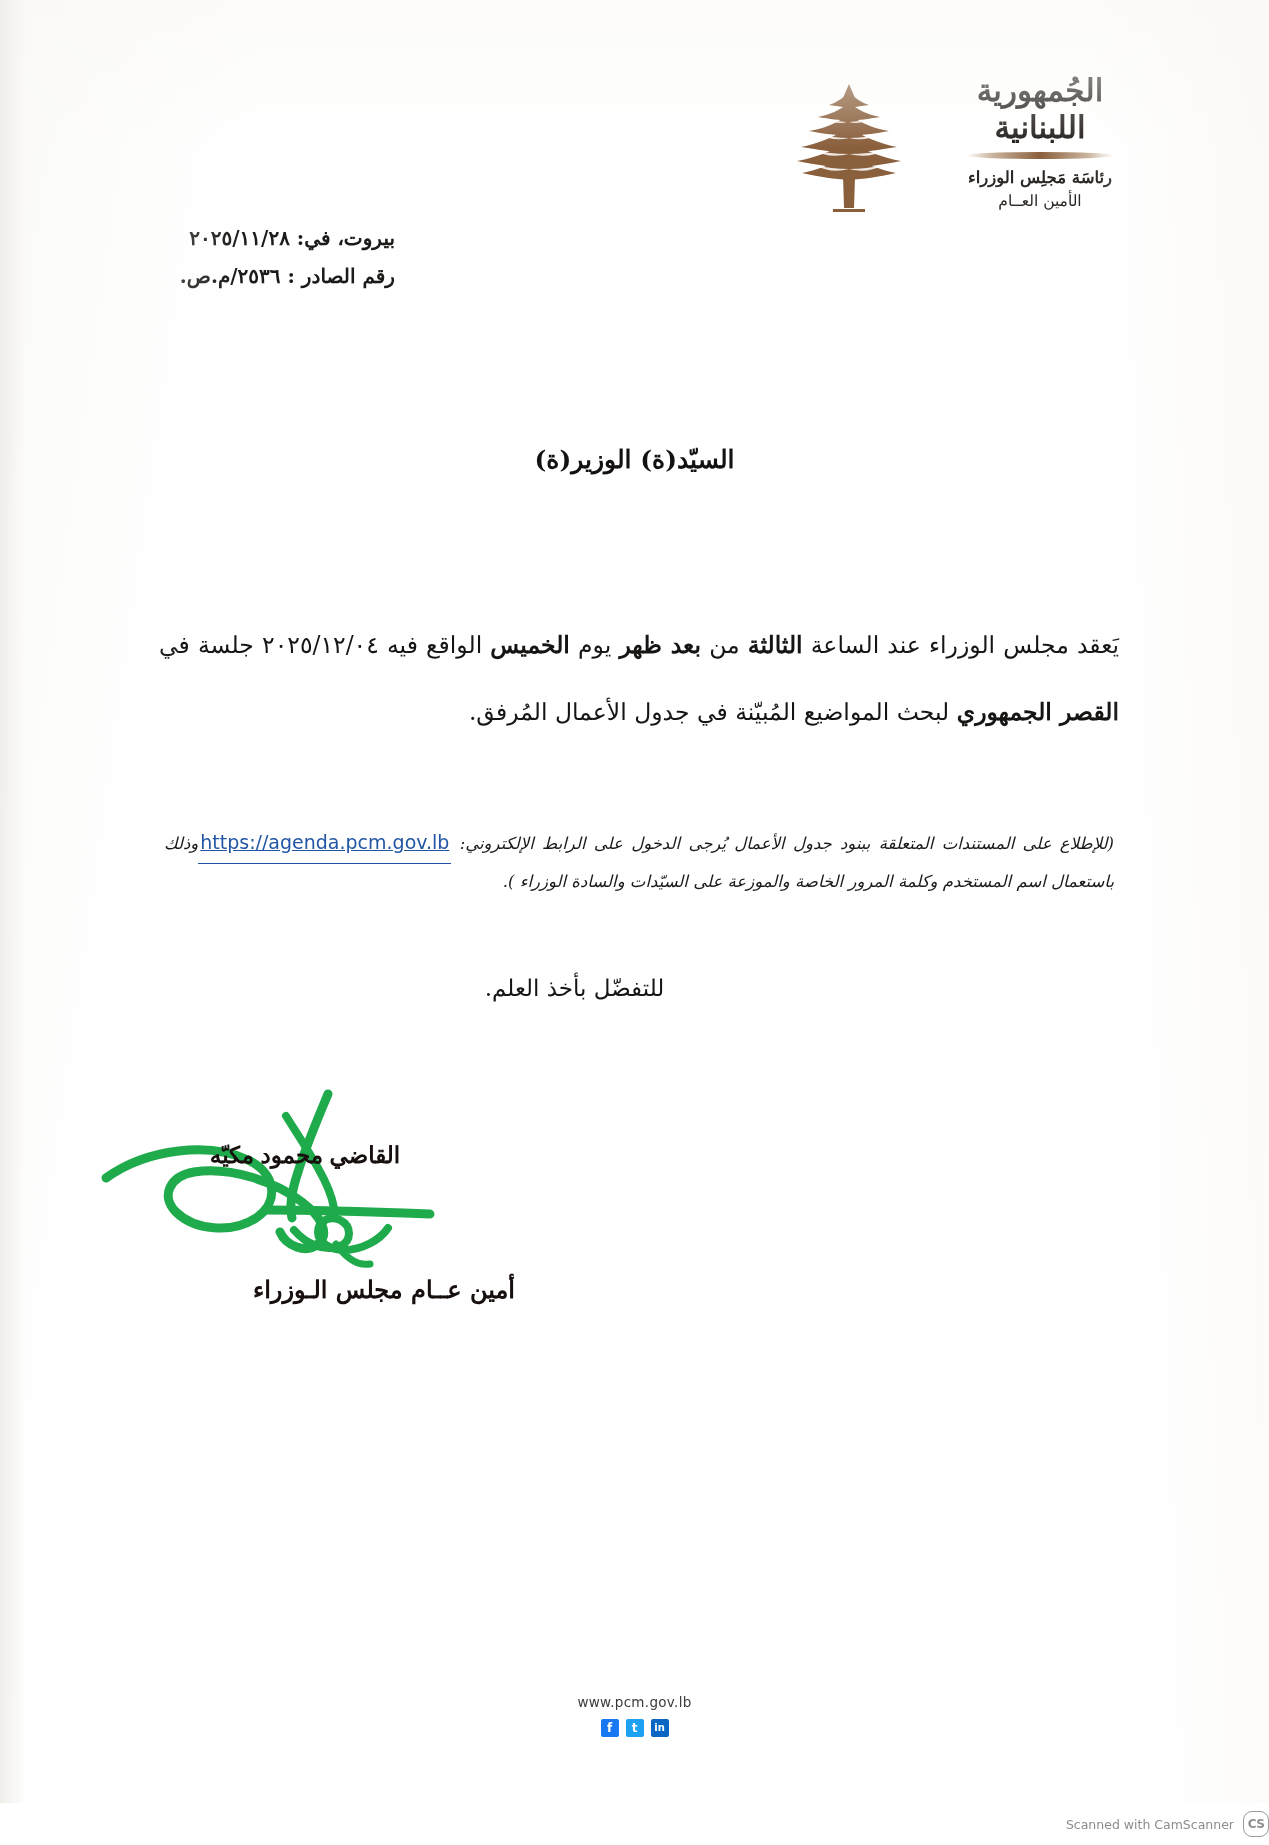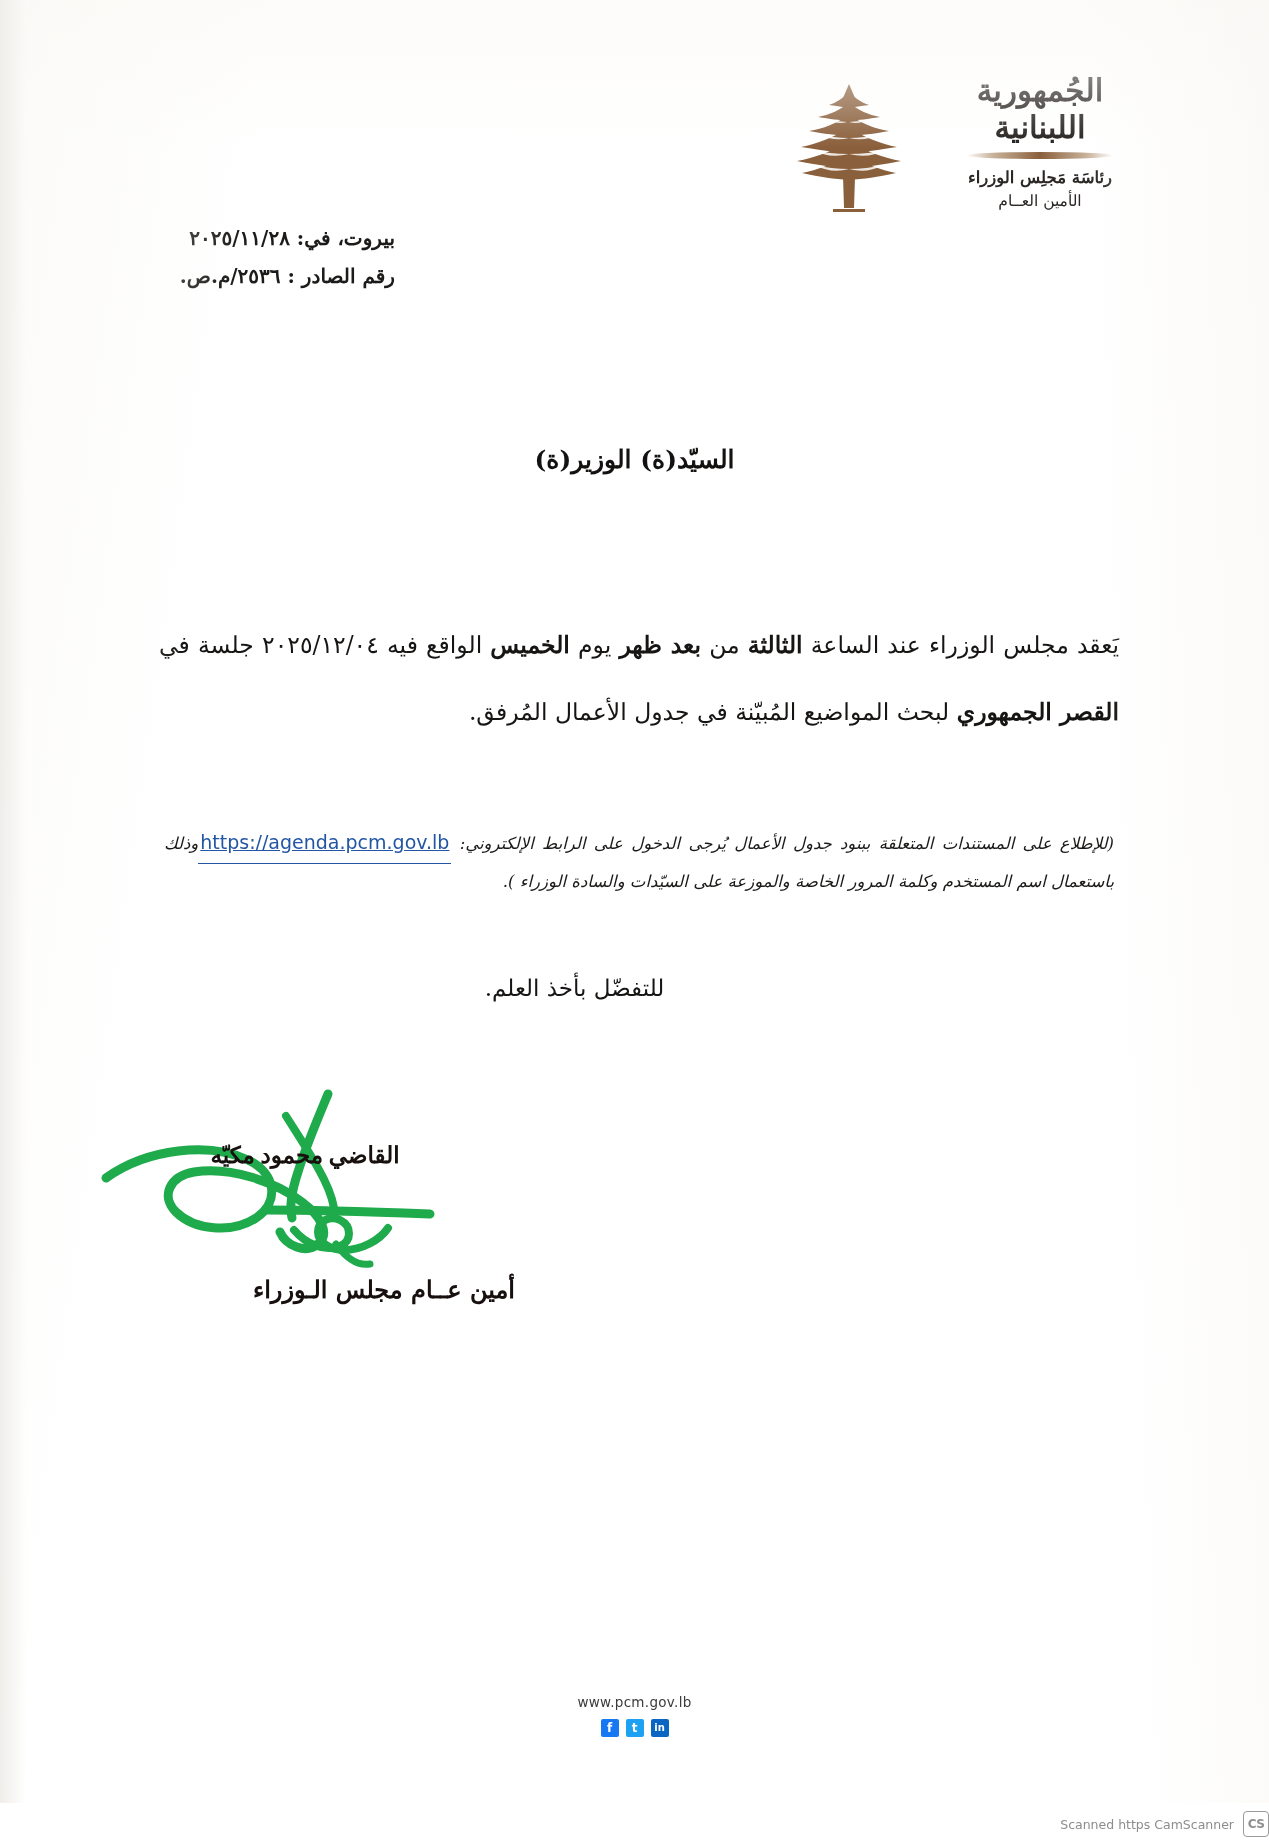--- a/index.html
+++ b/index.html
@@ -207,21 +207,21 @@
     left: 95px;
     width: 420px;
     height: 260px;
   }
   .signer-name {
     position: absolute;
     top: 82px;
     right: 0;
     width: 100%;
     text-align: center;
-    font-family: Liberation Serif, serif;
+    font-family: Liberation Sans, sans-serif;
     font-size: 23px;
     font-weight: 700;
     color: #17100e;
     z-index: 3;
   }
   .signer-title {
     position: absolute;
     top: 215px;
     right: 0;
     width: 100%;
@@ -290,21 +290,21 @@
     display: flex;
     align-items: center;
     gap: 9px;
     padding-left: 9px;
     background: #ffffff;
   }
   .cs-logo {
     width: 26px;
     height: 26px;
     border: 1.6px solid #9a9a9a;
-    border-radius: 4px;
+    border-radius: 9px;
     display: flex;
     align-items: center;
     justify-content: center;
     font-family: "DejaVu Sans", "Liberation Sans", sans-serif;
     font-size: 12px;
     font-weight: 700;
     color: #8f8f8f;
     letter-spacing: -0.5px;
     direction: ltr;
   }
@@ -401,16 +401,16 @@
       <span class="social-icon" style="background:#0a66c2;font-size:10px;">in</span>
     </div>
   </div>
 
   <div class="scan-tint"></div>
   <div class="scan-edge-left"></div>
   <div class="scan-edge-bottom"></div>
 
   <div class="cs-bar">
     <span class="cs-logo">CS</span>
-    <span class="cs-text">Scanned https CamScanner</span>
+    <span class="cs-text">Scanned with CamScanner</span>
   </div>
 
 </div>
 
 </body></html>

